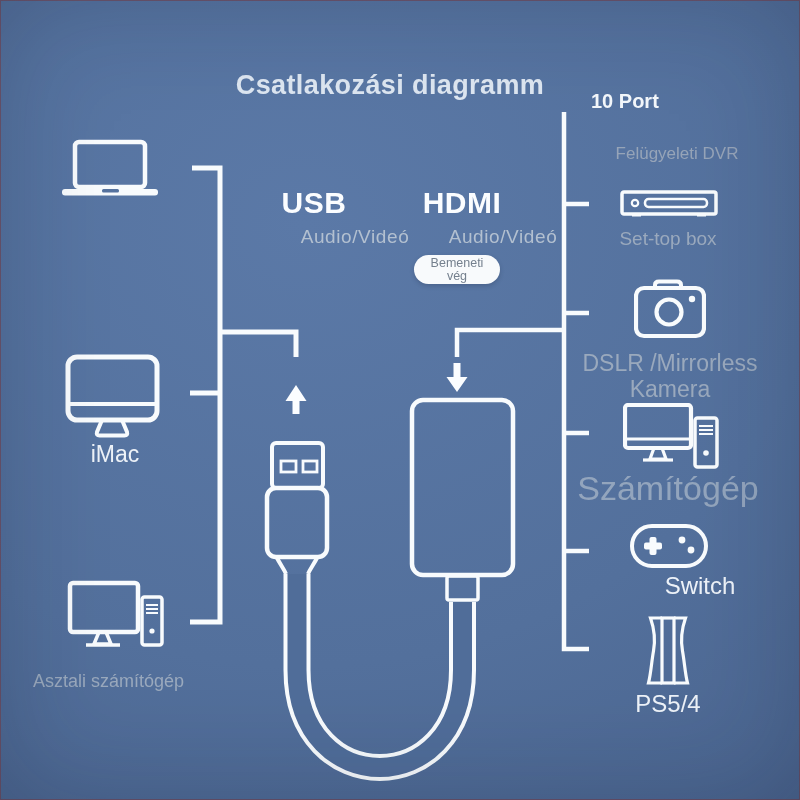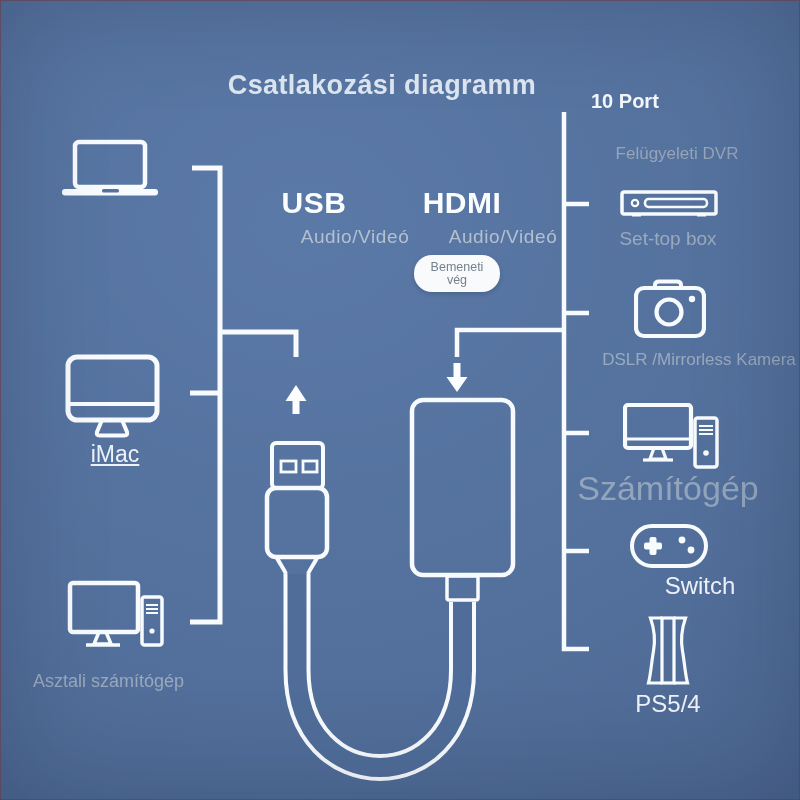--- a/index.html
+++ b/index.html
@@ -26,34 +26,34 @@
   }
   .pill .txt{color:#75808e;text-align:center;}
   svg{display:block;}
   .stk{stroke:#f8fbfd;fill:none;}
 </style>
 </head>
 <body>
 
 <div id="canvas">
 
-  <div class="lbl c-title" style="left:182px;top:70px;width:400px;">Csatlakozási diagramm</div>
+  <div class="lbl c-title" style="left:190px;top:70px;width:400px;">Csatlakozási diagramm</div>
 
   <svg class="abs" style="left:58px;top:136px;" width="105" height="62" viewBox="0 0 105 62">
     <rect class="stk" x="17" y="6" width="70" height="45" rx="4" stroke-width="4.5"></rect>
     <rect x="4" y="53" width="96" height="6.5" rx="3" fill="#f8fbfd"></rect>
     <rect x="44" y="53" width="17" height="3.5" rx="1.5" fill="#56739f"></rect>
   </svg>
 
   <svg class="abs" style="left:62px;top:354px;" width="100" height="84" viewBox="0 0 100 84">
     <rect class="stk" x="6" y="3" width="89" height="63" rx="9" stroke-width="5"></rect>
     <path class="stk" d="M6,50 H95" stroke-width="4"></path>
     <path class="stk" d="M40,66 L35,78 Q34,81.5 37.5,81.5 H62.5 Q66,81.5 65,78 L60,66" stroke-width="4"></path>
   </svg>
-  <div class="lbl c-light" style="left:35px;top:441px;width:160px;font-size:23px;text-decoration:underline;">iMac</div>
+  <div class="lbl c-light" style="left:35px;top:441px;width:160px;font-size:23px;">iMac</div>
 
   <svg class="abs" style="left:64px;top:578px;" width="102" height="72" viewBox="0 0 102 72">
     <rect class="stk" x="6" y="5" width="68" height="49" rx="3" stroke-width="4.5"></rect>
     <path class="stk" d="M35,54 L30,66 H47 L42,54" stroke-width="3.5"></path>
     <path class="stk" d="M22,67 H56" stroke-width="3.5"></path>
     <rect class="stk" x="78" y="19" width="20" height="48" rx="2.5" stroke-width="3.5"></rect>
     <path class="stk" d="M82,27 H94 M82,31 H94 M82,35 H94" stroke-width="2"></path>
     <circle cx="88" cy="53" r="2.6" fill="#f8fbfd"></circle>
   </svg>
   <div class="lbl c-gray" style="left:2px;top:671px;width:213px;font-size:18px;">Asztali számítógép</div>
@@ -71,21 +71,21 @@
     <g>
       <path d="M457,392 L446.5,377 H453.5 V363 H460.5 V377 H467.5 Z" fill="#fbfdff"></path>
     </g>
   </svg>
 
   <div class="lbl c-head" style="left:264px;top:186px;width:100px;">USB</div>
   <div class="lbl c-sub" style="left:254px;top:226px;width:120px;">Audio/Videó</div>
 
   <div class="lbl c-head" style="left:412px;top:186px;width:100px;">HDMI</div>
   <div class="lbl c-sub" style="left:402px;top:226px;width:120px;">Audio/Videó</div>
-  <div class="pill" style="left:414px;top:255px;width:86px;height:37px;">
+  <div class="pill" style="left:414px;top:255px;width:86px;height:29px;">
     <span class="txt" style="width:62px;font-size:12.5px;line-height:12.5px;">Bemeneti vég</span>
   </div>
 
   <svg class="abs" style="left:230px;top:380px;" width="310" height="420" viewBox="0 0 310 420">
 
     <g>
       <path d="M67,194 V290 C67,420 232.5,420 232.5,290 V222" stroke="#f8fbfd" stroke-width="27" fill="none"></path>
       <path d="M67,194 V290 C67,420 232.5,420 232.5,290 V222" stroke="#506d99" stroke-width="19" fill="none"></path>
     </g>
 
@@ -116,21 +116,21 @@
     <rect x="77" y="24" width="9" height="2.5" fill="#f8fbfd"></rect>
   </svg>
   <div class="lbl c-gray" style="left:568px;top:228px;width:200px;font-size:19px;">Set-top box</div>
 
   <svg class="abs" style="left:634px;top:279px;" width="72" height="60" viewBox="0 0 72 60">
     <path class="stk" d="M21,9 V6 Q21,2.5 25,2.5 H43 Q47,2.5 47,6 V9" stroke-width="4"></path>
     <rect class="stk" x="2" y="9" width="68" height="48" rx="8" stroke-width="4.2"></rect>
     <circle class="stk" cx="35" cy="33" r="12.5" stroke-width="4.2"></circle>
     <circle cx="58" cy="20" r="3.2" fill="#f8fbfd"></circle>
   </svg>
-  <div class="lbl c-gray" style="left:570px;top:350px;width:200px;font-size:17px;margin-left:29px;">DSLR /Mirrorless Kamera</div>
+  <div class="lbl c-gray" style="left:570px;top:350px;width:200px;font-size:23px;">DSLR /Mirrorless Kamera</div>
 
   <svg class="abs" style="left:623px;top:403px;" width="96" height="66" viewBox="0 0 96 66">
     <rect class="stk" x="2" y="2" width="66" height="43" rx="3" stroke-width="4.2"></rect>
     <path class="stk" d="M2,36 H68" stroke-width="3"></path>
     <path class="stk" d="M31,45 L27,56 H43 L39,45" stroke-width="3.2"></path>
     <path class="stk" d="M20,57 H50" stroke-width="3.2"></path>
     <rect class="stk" x="72" y="15" width="22" height="49" rx="2.5" stroke-width="3.5"></rect>
     <path class="stk" d="M76,23 H90 M76,27 H90 M76,31 H90" stroke-width="2.2"></path>
     <circle cx="83" cy="50" r="2.8" fill="#f8fbfd"></circle>
   </svg>

